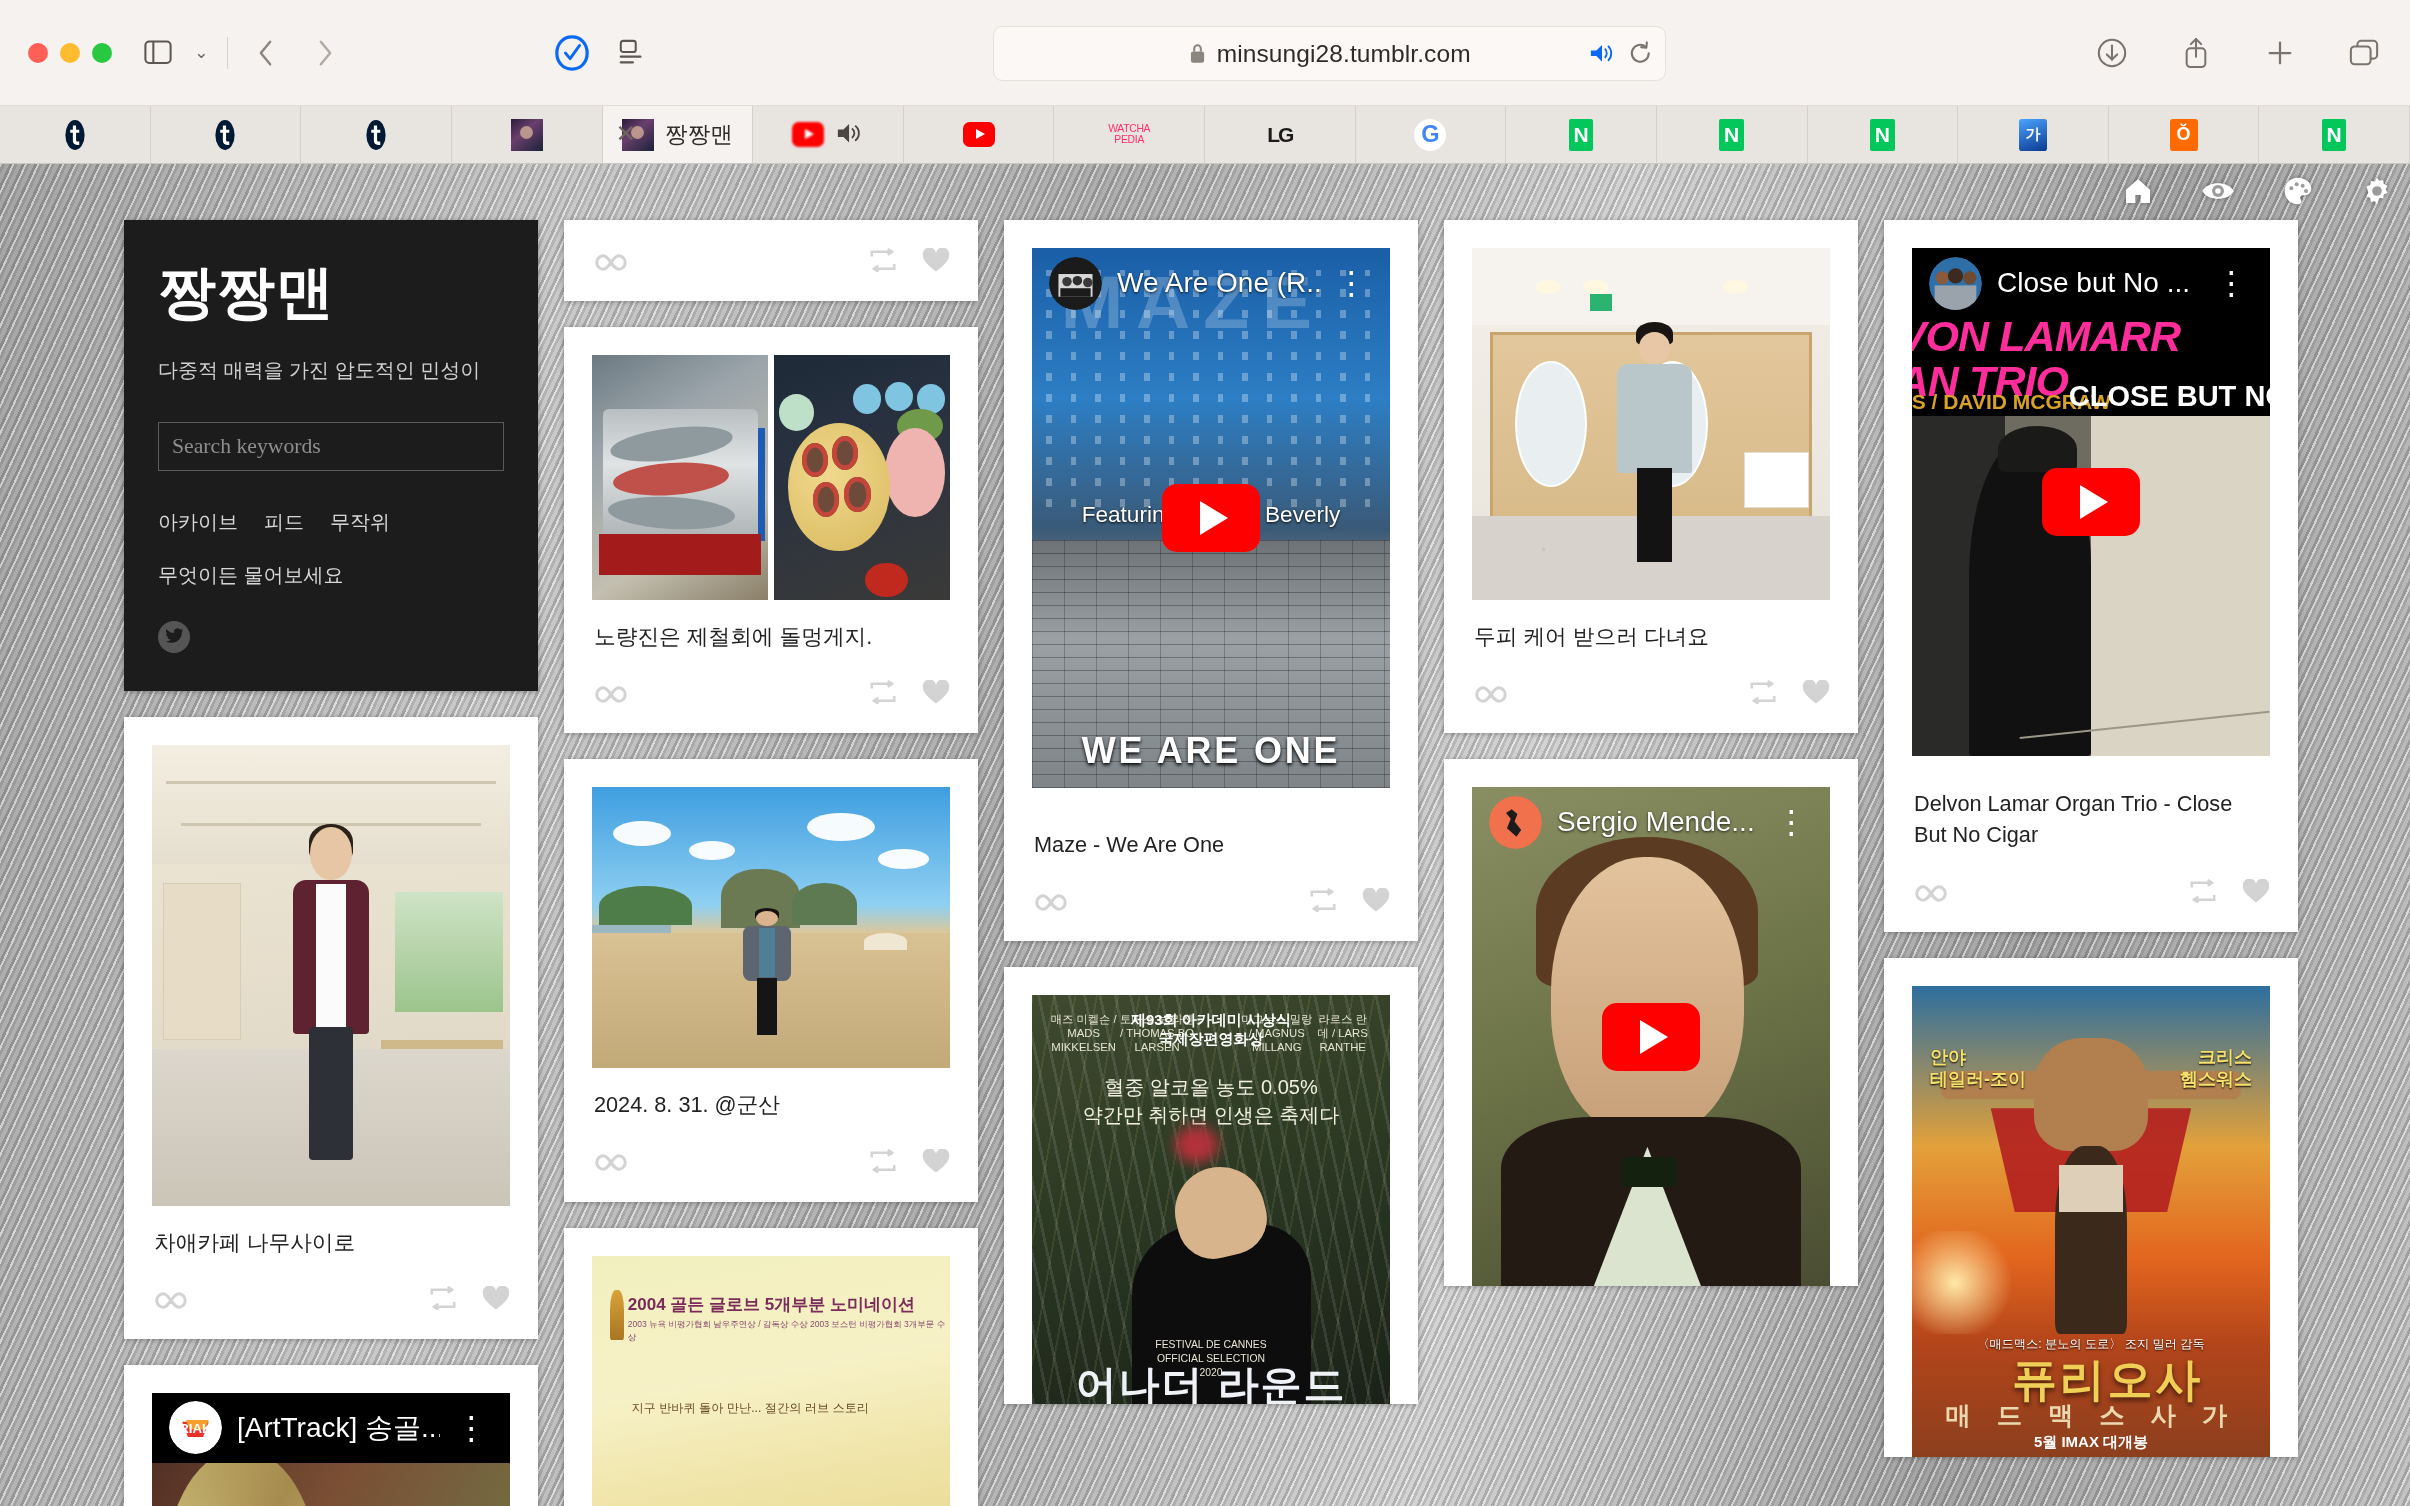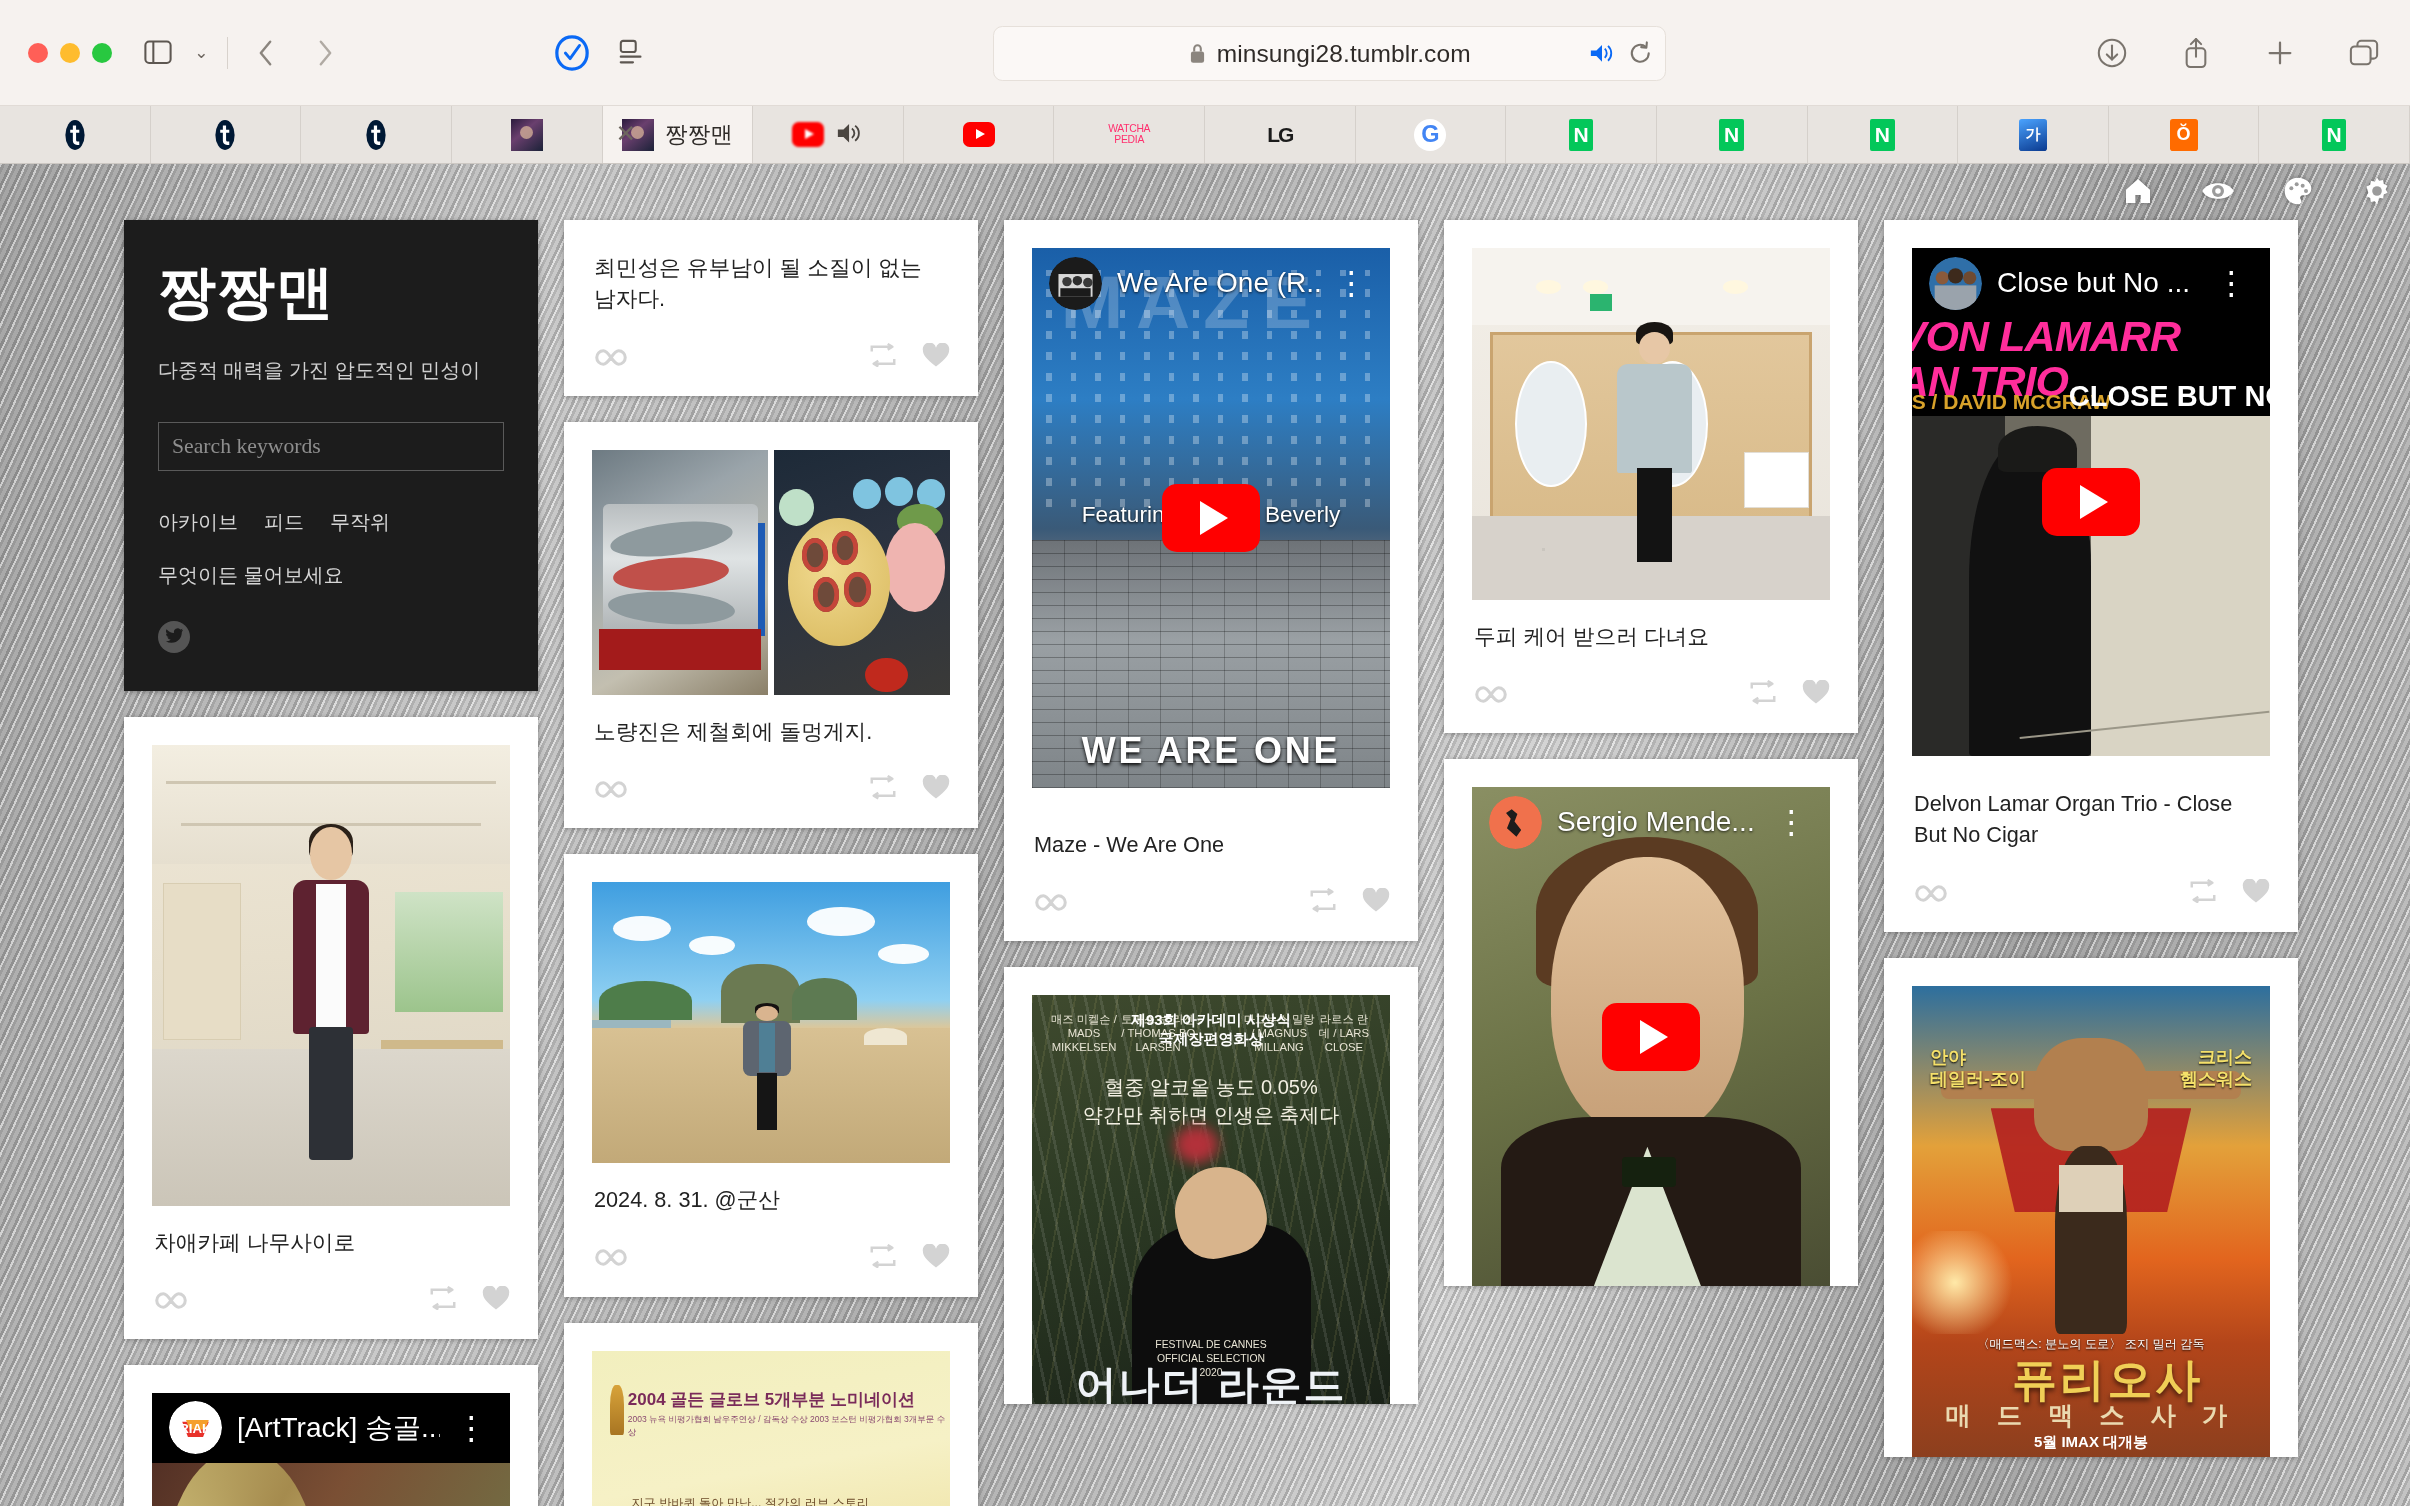--- a/index.html
+++ b/index.html
@@ -640,21 +640,20 @@
                 <span class="vid-kebab">⋮</span>
               </div>
             </div>
           </div>
         </div>
       </div>
 
       <div class="col">
 
         <div class="card">
-          <div class="ptext">최민성은 유부남이 될 소질이 없는 남자다.</div>
           <div class="pfoot">
             <span class="left">
               <svg width="38" height="21" viewBox="0 0 40 22">
                   <path d="M12 4 a7 7 0 1 0 0 14 c6 0 10-14 16-14 a7 7 0 1 1 0 14 c-6 0-10-14-16-14Z" fill="none" stroke="#d3d3d3" stroke-width="3.2"></path>
                 </svg>
             </span>
             <span class="right">
               <span>
                 <svg width="30" height="24.5" viewBox="0 0 32 26">
                     <polyline points="4,9 4,4 24,4" fill="none" stroke="#d3d3d3" stroke-width="2.6"></polyline>
@@ -852,21 +851,21 @@
         <div class="card">
           <div class="pimgwrap">
             <div class="pimg" style="height:409px">
               <div class="art art-another">
                 <div class="blurband"></div>
                 <div class="names">
                   <span>매즈 미켈슨 / MADS MIKKELSEN</span>
                   <span>토마스 보 라센 / THOMAS BO LARSEN</span>
                   <span style="width:34%"></span>
                   <span>마그누스 밀랑 / MAGNUS MILLANG</span>
-                  <span>라르스 란데 / LARS CLOSE</span>
+                  <span>라르스 란데 / LARS RANTHE</span>
                 </div>
                 <div class="award" style="white-space:pre-line">제93회 아카데미 시상식
 국제장편영화상</div>
                 <div class="tag" style="white-space:pre-line">혈중 알코올 농도 0.05%
 약간만 취하면 인생은 축제다</div>
                 <div class="redblob"></div>
                 <div class="man"></div>
                   <div class="head"></div>
                 <div class="cannes" style="white-space:pre-line">FESTIVAL DE CANNES
 OFFICIAL SELECTION

